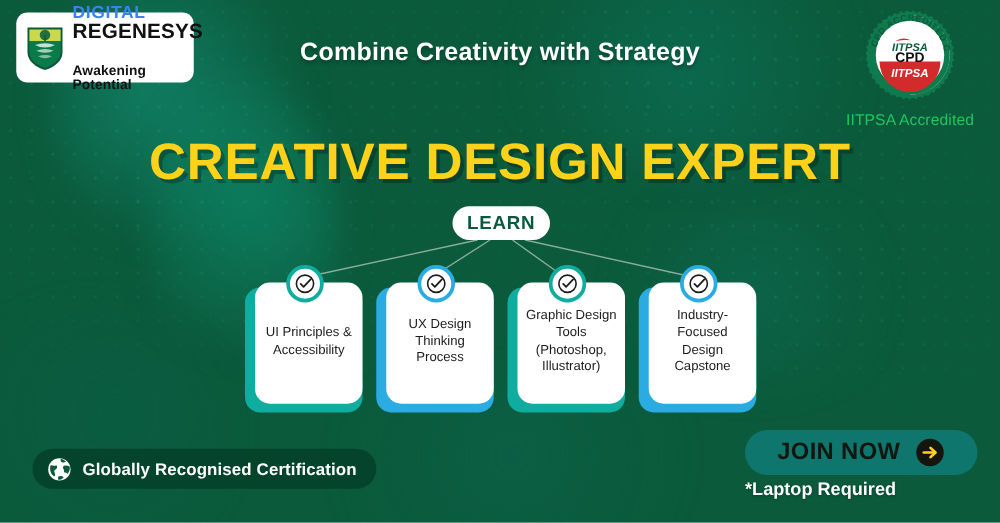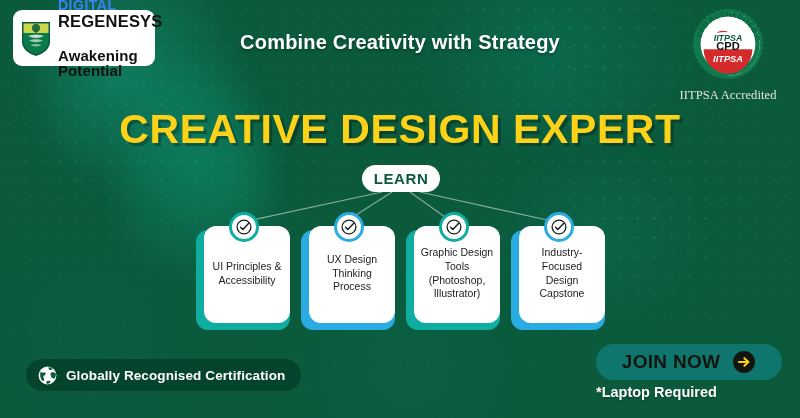--- a/index.html
+++ b/index.html
@@ -47,27 +47,27 @@
     position: absolute; left: 13px; top: 10px;
     width: 142px; height: 56px;
     background: #ffffff; border-radius: 9px;
     display: flex; align-items: center; gap: 5px;
     padding: 5px 7px 5px 6px;
   }
   #logo .mark { width: 34px; height: 38px; flex: 0 0 34px; }
   #logo .wordmark { display: flex; flex-direction: column; line-height: 1; }
   #logo .w1 { font-size: 14px; font-weight: bold; letter-spacing: .5px; color: #3b82f6; }
   #logo .w2 { font-size: 16.5px; font-weight: bold; letter-spacing: .2px; color: #111111; margin-top: 1px; }
-  #logo .w3 { font-size: 15px; font-weight: bold; color: #111111; margin-top: 18px; letter-spacing: .1px; }
+  #logo .w3 { font-size: 11px; font-weight: bold; color: #111111; margin-top: 18px; letter-spacing: .1px; }
 
   
   #accred { position: absolute; right: 14px; top: 7px; width: 116px; text-align: center; }
   #accred .seal { width: 74px; height: 74px; margin: 0 auto; }
   #accred .label {
-    margin-top: 3px; color: #e5e5e5; font-size: 12.5px; letter-spacing: .1px; font-family: Liberation Serif, serif;
+    margin-top: 3px; color: #22c55e; font-size: 12.5px; letter-spacing: .1px;
   }
 
   
   #eyebrow {
     position: absolute; left: 0; right: 0; top: 31px;
     text-align: center; color: #ffffff;
     font-size: 20px; font-weight: bold; letter-spacing: .2px;
     text-shadow: 0 2px 3px rgba(0,0,0,.28);
   }
   #h1 {

